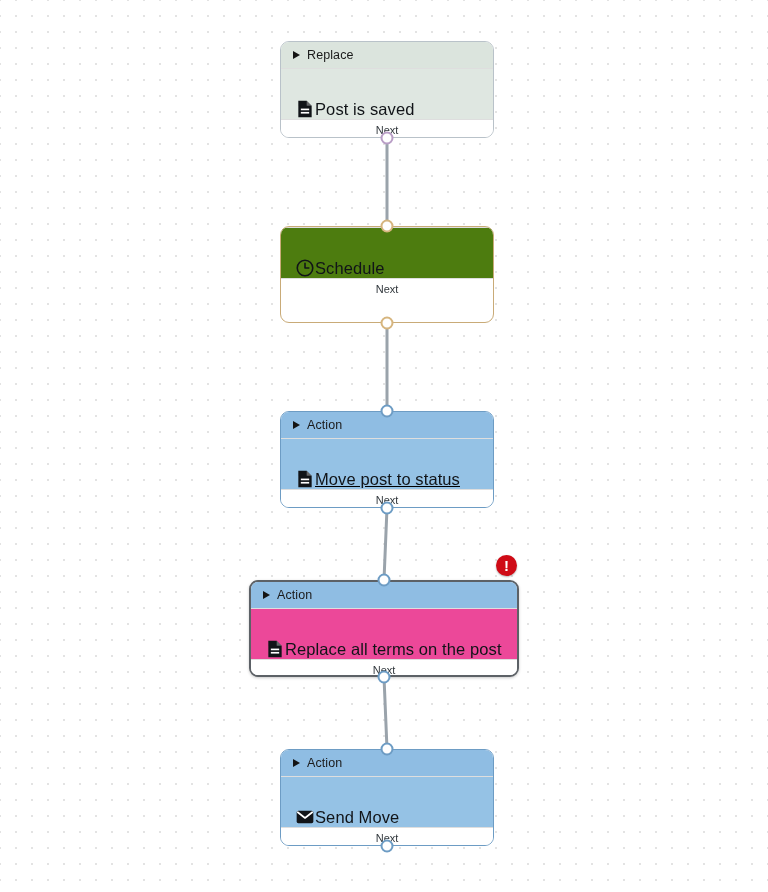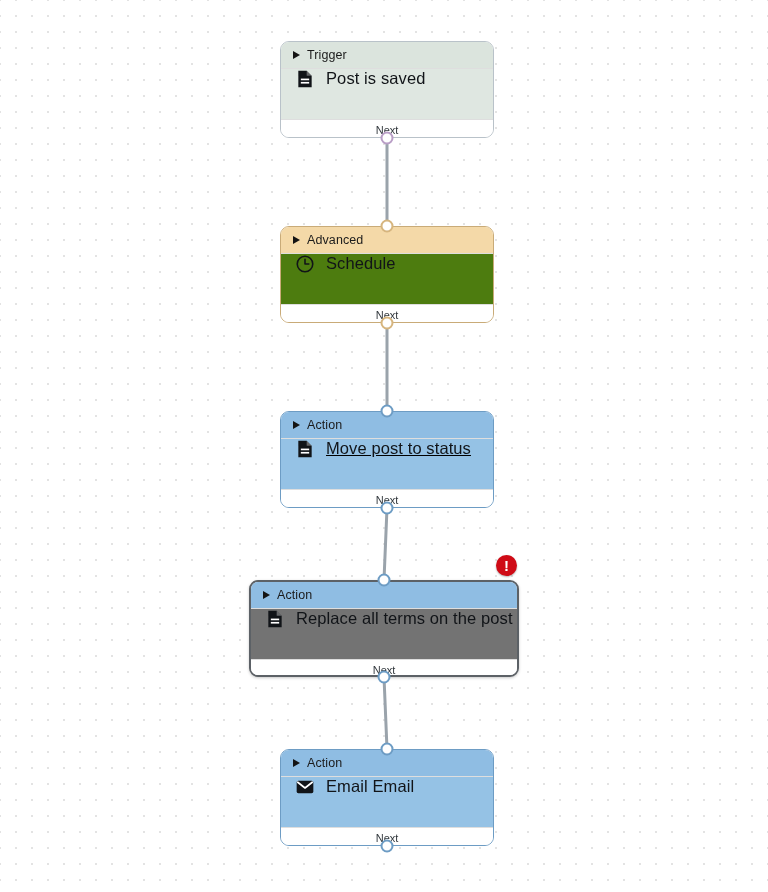--- a/index.html
+++ b/index.html
@@ -71,23 +71,22 @@
 
   .node-divider {
     height: 1px;
     width: 100%;
     background: rgba(0,0,0,.13);
   }
 
   .node-body {
     height: 50px;
     display: flex;
-    align-items: flex-start;
+    align-items: flex-end;
     padding-left: 14px;
-    gap: 11px;
   }
   .node-body .label {
     font-size: 16.5px;
     color: #111418;
     white-space: nowrap;
     letter-spacing: .1px;
   }
   .node-icon {
     width: 20px; height: 20px;
     flex: 0 0 auto;
@@ -146,41 +145,37 @@
     <line x1="387" y1="138" x2="387" y2="226" stroke="#9aa3ab" stroke-width="3" stroke-linecap="round"></line>
     <line x1="387" y1="323" x2="387" y2="411" stroke="#9aa3ab" stroke-width="3" stroke-linecap="round"></line>
     <line x1="387" y1="508" x2="384" y2="580" stroke="#9aa3ab" stroke-width="3" stroke-linecap="round"></line>
     <line x1="384" y1="677" x2="387" y2="749" stroke="#9aa3ab" stroke-width="3" stroke-linecap="round"></line>
   </svg>
 
 <div id="nodes-layer">
     <div class="node" style="left: 280px; top: 41px; width: 214px; height: 97px; border-color: rgb(185, 194, 201);">
       <div class="node-header" style="background: rgb(219, 228, 221);">
         <span class="tri"></span>
-        <span>Trigger</span>
+        <span>Replace</span>
       </div>
       <div class="node-divider"></div>
       <div class="node-body" style="background: rgb(223, 231, 225);">
         <svg viewBox="0 0 24 24" class="node-icon">
           <path d="M4 2 h10 l6 6 v14 H4 Z" fill="#111418"></path>
           <path d="M14 2 l6 6 h-6 Z" fill="#ffffff" opacity=".35"></path>
           <rect x="7" y="11.5" width="10" height="2" fill="#ffffff"></rect>
           <rect x="7" y="15.5" width="10" height="2" fill="#ffffff"></rect>
         </svg>
         <span class="label">Post is saved</span>
       </div>
       <div class="node-footer">
         <span>Next</span>
       </div>
     </div>
     <div class="node" style="left: 280px; top: 226px; width: 214px; height: 97px; border-color: rgb(201, 171, 120);">
-      <div class="node-header" style="background: rgb(244, 217, 168);">
-        <span class="tri"></span>
-        <span>Advanced</span>
-      </div>
       <div class="node-divider"></div>
       <div class="node-body" style="background: #4d7c0f;">
         <svg viewBox="0 0 24 24" class="node-icon">
           <circle cx="12" cy="12" r="9.3" fill="none" stroke="#111418" stroke-width="1.9"></circle>
           <path d="M12 6.3 V12 h4.6" fill="none" stroke="#111418" stroke-width="1.9" stroke-linecap="round" stroke-linejoin="round"></path>
         </svg>
         <span class="label">Schedule</span>
       </div>
       <div class="node-footer">
         <span>Next</span>
@@ -204,21 +199,21 @@
       <div class="node-footer">
         <span>Next</span>
       </div>
     </div>
     <div class="node selected" style="left: 249px; top: 580px; width: 270px; height: 97px; border-color: rgb(92, 97, 102);">
       <div class="node-header" style="background: rgb(143, 189, 227);">
         <span class="tri"></span>
         <span>Action</span>
       </div>
       <div class="node-divider"></div>
-      <div class="node-body" style="background: #737373;">
+      <div class="node-body" style="background: #ec4899;">
         <svg viewBox="0 0 24 24" class="node-icon">
           <path d="M4 2 h10 l6 6 v14 H4 Z" fill="#111418"></path>
           <path d="M14 2 l6 6 h-6 Z" fill="#ffffff" opacity=".35"></path>
           <rect x="7" y="11.5" width="10" height="2" fill="#ffffff"></rect>
           <rect x="7" y="15.5" width="10" height="2" fill="#ffffff"></rect>
         </svg>
         <span class="label">Replace all terms on the post</span>
       </div>
       <div class="node-footer">
         <span>Next</span>
@@ -228,21 +223,21 @@
       <div class="node-header" style="background: rgb(143, 189, 227);">
         <span class="tri"></span>
         <span>Action</span>
       </div>
       <div class="node-divider"></div>
       <div class="node-body" style="background: rgb(149, 194, 229);">
         <svg viewBox="0 0 24 24" class="node-icon">
           <rect x="2" y="4.5" width="20" height="15" rx="2" fill="#111418"></rect>
           <path d="M3.3 6.3 L12 13.2 L20.7 6.3" fill="none" stroke="#ffffff" stroke-width="2" stroke-linecap="round" stroke-linejoin="round"></path>
         </svg>
-        <span class="label">Email Email</span>
+        <span class="label">Send Move</span>
       </div>
       <div class="node-footer">
         <span>Next</span>
       </div>
     </div>
     <div class="port" style="left: 387px; top: 138px; border-color: rgb(185, 158, 198);"></div>
     <div class="port" style="left: 387px; top: 226px; border-color: rgb(214, 181, 126);"></div>
     <div class="port" style="left: 387px; top: 323px; border-color: rgb(214, 181, 126);"></div>
     <div class="port" style="left: 387px; top: 411px; border-color: rgb(109, 156, 196);"></div>
     <div class="port" style="left: 387px; top: 508px; border-color: rgb(109, 156, 196);"></div>

